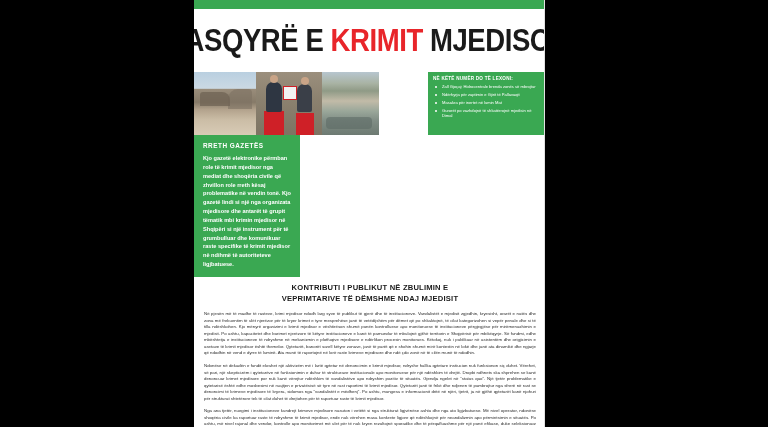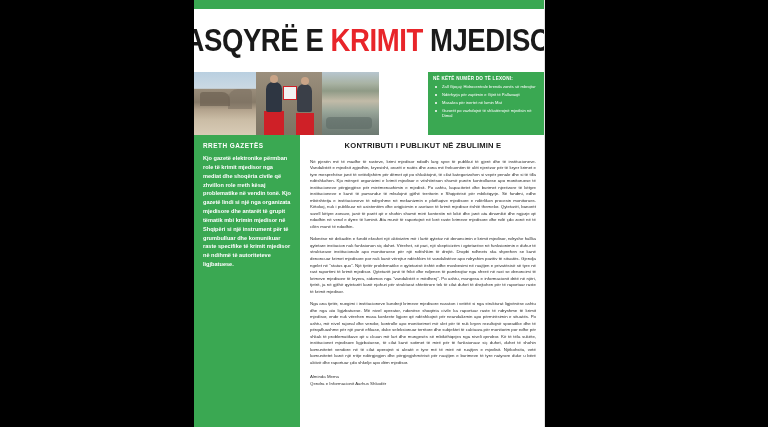--- a/index.html
+++ b/index.html
@@ -136,20 +136,21 @@
     position: absolute; left: 1.5px; top: 1.6px;
     width: 2.6px; height: 2.6px;
     background: #ffffff; border-radius: 50%;
   }
   
   .body-area {
     position: absolute; left: 0px; top: 135px;
     width: 351px; height: 292px;
     background: #ffffff;
     display: flex;
+    flex-direction: column;
   }
   
   .sidebar {
     width: 106px;
     background: #3aa852;
     color: #ffffff;
     padding: 7px 9px 8px 9px;
   }
   .sidebar-title {
     font-size: 6.4px;
@@ -248,20 +249,21 @@
     <div class="body-area">
 
       <aside class="sidebar">
         <div class="sidebar-title">RRETH GAZETËS</div>
         <div class="sidebar-text">Kjo gazetë elektronike përmban role të krimit mjedisor nga mediat dhe shoqëria civile që zhvillon role rreth kësaj problematike në vendin tonë. Kjo gazetë lindi si një nga organizata mjedisore dhe antarët të grupit tëmatik mbi krimin mjedisor në Shqipëri si një instrument për të grumbulluar dhe komunikuar raste specifike të krimit mjedisor në ndihmë të autoriteteve ligjbatuese.</div>
       </aside>
 
       <main class="article">
         <h1 class="article-headline">
           <span>KONTRIBUTI I PUBLIKUT NË ZBULIMIN E</span><br>
+          <span>VEPRIMTARIVE TË DËMSHME NDAJ MJEDISIT</span>
         </h1>
         <p class="article-para">Në pjesën më të madhe të rasteve, krimi mjedisor ndodh larg syve të publikut të gjerë dhe të institucioneve. Vandalistët e mjedisit zgjedhin, kryesisht, orarët e natës dhe zona më frekuentim të ulët njerëzor për të kryer krimet e tyre mesprehëse janë të vetëdijshëm për dëmet që po shkaktojnë, të cilat kategorizohen si vepër penale dhe si të tilla ndëshkohen. Kjo mënyrë organizimi e krimit mjedisor e vështirëson shumë punën kontrolluese apo monitoruese të institucioneve përgjegjëse për mirëmenaxhimin e mjedisit. Po ashtu, kapacitetet dhe burimet njerëzore të këtyre institucioneve e kanë të pamundur të mbulojnë gjithë territorin e Shqipërisë për mbikëqyrje. Së fundmi, edhe mbështetja e institucioneve të ndryshme në mekanizmin e plotfuqive mjedisore e ndërlikon procesin monitorues. Këtokoj, nuk i publikuar në asistentëm dhe origjicimin e asetave të krimit mjedisor është themelor. Qytetarët, banorët sarell këtyre zonave, janë të parët që e shohin shumë mirë kontestin në lokë dhe janë ata dinamikë dhe ngjarje që ndodhin në vend e dyrre të luminit. Ata munë të raportojnë në lorë raste krimeve mjedisore dhe ndë çdo zonë në të cilën munë të ndodhin.</p>
         <p class="article-para">Ndonëse në dekadën e fundit ekrahet një aktivizëm mё i lartë qytetar në denoncimin e krimit mjedisor, ndryshe hallka qytetare instiucion nuk funksionon siç duhet. Vërehet, së pari, një skepticizëm i qytetarëve në funksionimin e duhur të strukturave institucionale apo monitoruese për një ndëshkim të drejtë. Dropbi ndhnets ska shprehen se kanë denoncuar krimet mjedisore por nuk kanë vërejtur ndëshkim të vandalistëve apo ndryshim pozitiv të situatës. Gjendja ngelet në "status quo". Një tjetër problematike e qytetarisë është edhe mosbesimi në ruajtjen e privatësisë së tyre në rast raportimi të krimit mjedisor. Qytetarët janë të frikë dhe ndjenen të pambrojtur nga sfrerë në rast se denoncimi të krimeve mjedisore të kryera, sidomos nga "vandalistët e mëdhenj". Po ashtu, mungesa e informacionit dritë në njëri, tjetrit, ja në gjithë qytetarët kanë njohuri për strukturat shtetërore tek të cilat duhet të drejtohen për të raportuar raste të krimit mjedisor.</p>
         <p class="article-para">Nga ana tjetër, nuegimi i institucioneve kundrejt krimeve mjedisore nasuton i vetëtë si nga strukturat ligjvënëse ashtu dhe nga ato ligjzbatuese. Më nivel operator, ndonëse shoqëria civile ka raportuar raste të ndryshme të krimit mjedisor, ende nuk vërehen masa konkrete ligjore që ndëshkojnë për neandalizmin apo përmirësimin e situatës. Po ashtu, më nivel rajonal dhe vendor, kontrolle apo monitorimet më ulet për të nuk kryen rezultojnë sporadike dhe të përqafluashme për një punë efikase, duke seleksionuar territore dhe subjektet të caktuara për monitorim por edhe për shkak të problematikave që u ckuan mё lart dhe mungesës së mbikëhiqejes nga niveli qendror. Kë të tëla sukëte, institucionet mjedisore ligjzbatuese, të cilat kanë sotimet të mirë për të funksionuar siç duhet, duhet të shohin komunitetet vendore në të cilat operojnë si aleatë e tyre mё të mirë në ruajtjen e mjedisit. Njëkohsitu, vetë komunitetet kanë një rritje ndërgjegjen dhe përgjegjshmërisë për nuajtjen e burimeve të tyre natyrore duke u bërë aktivë dhe raportuar çdo shkelje apo dëm mjedisor.</p>
         <div class="article-signature">
           <div>Alminda Mema</div>
           <div>Qendra e Informacionit Aarhus Shkodër</div>
         </div>
       </main>
     </div>

